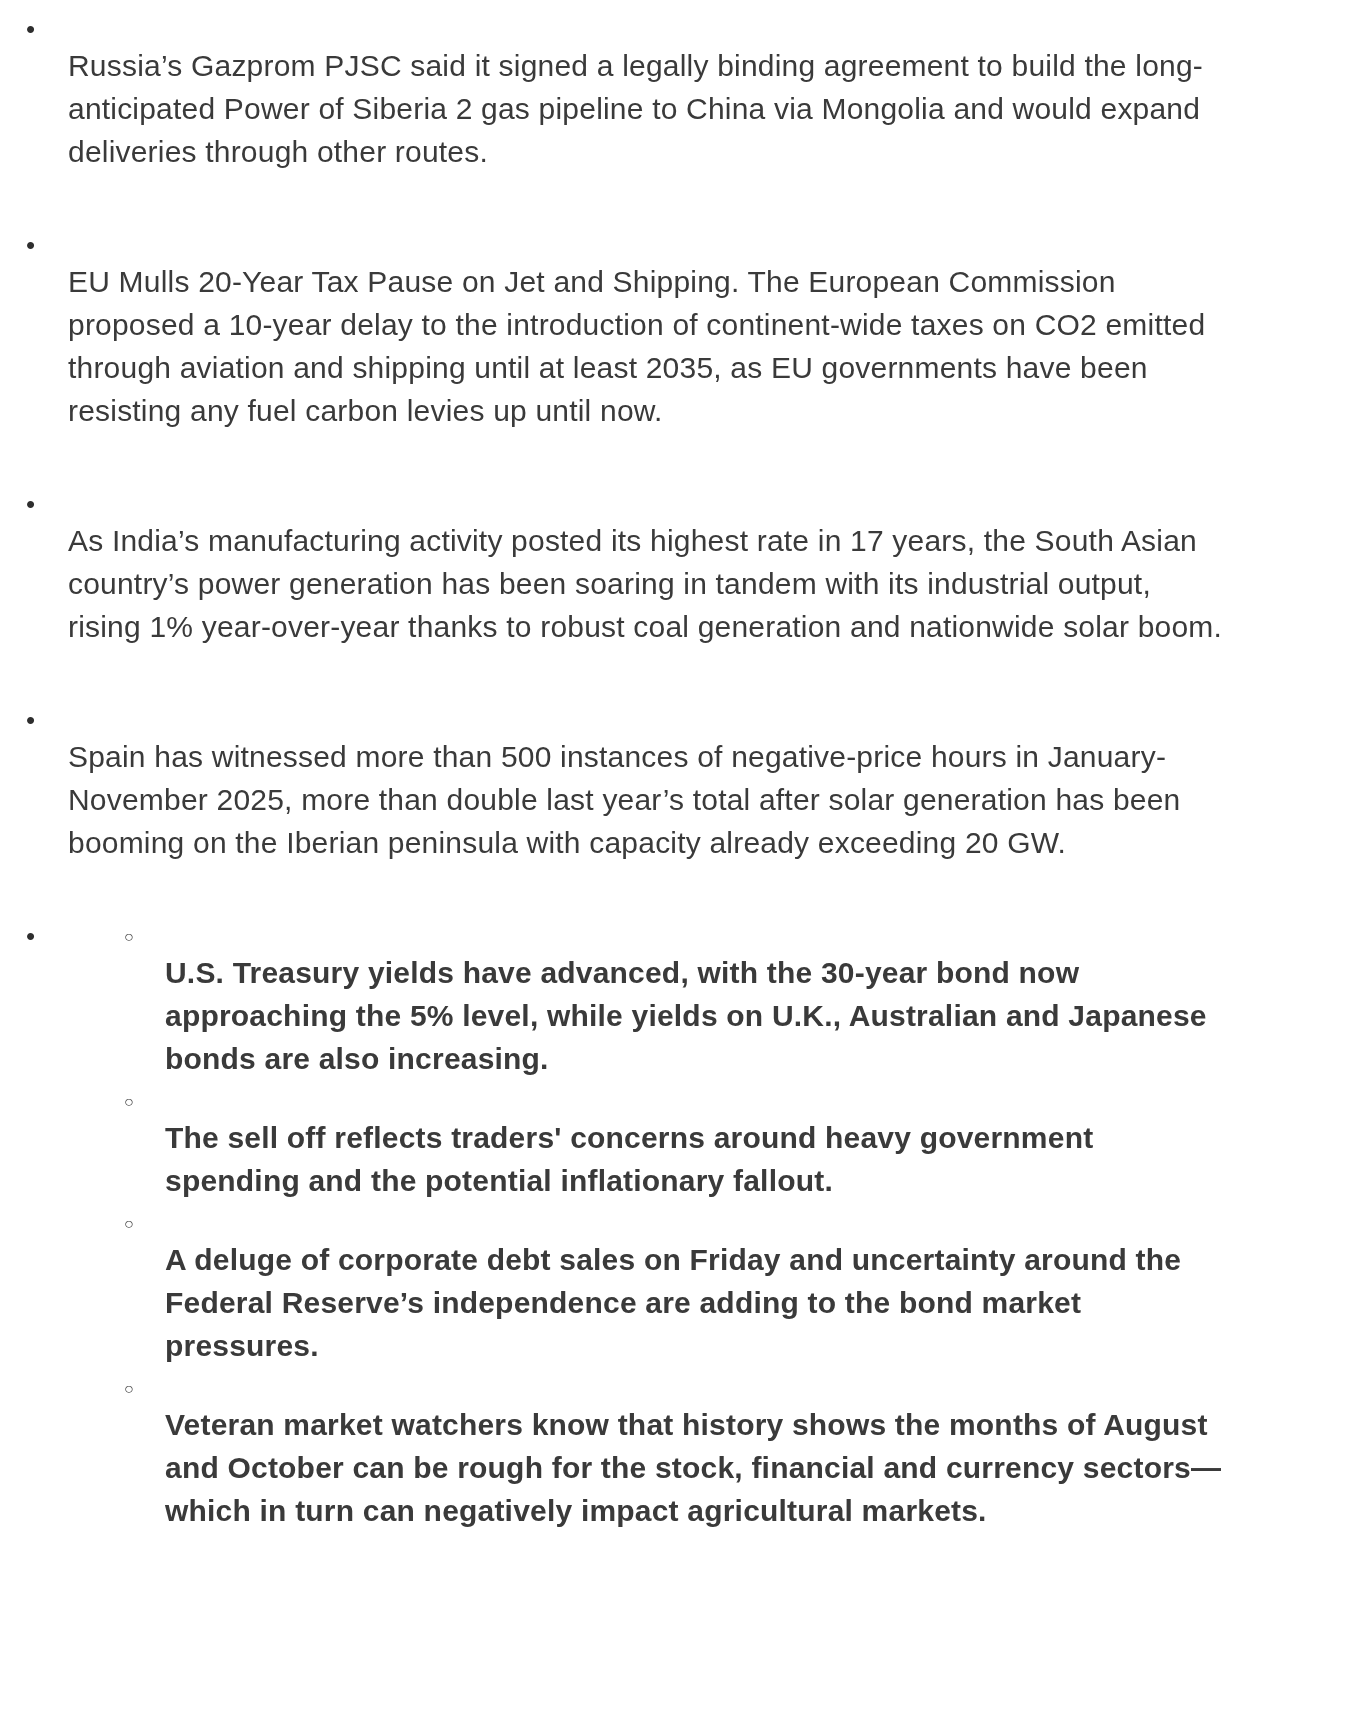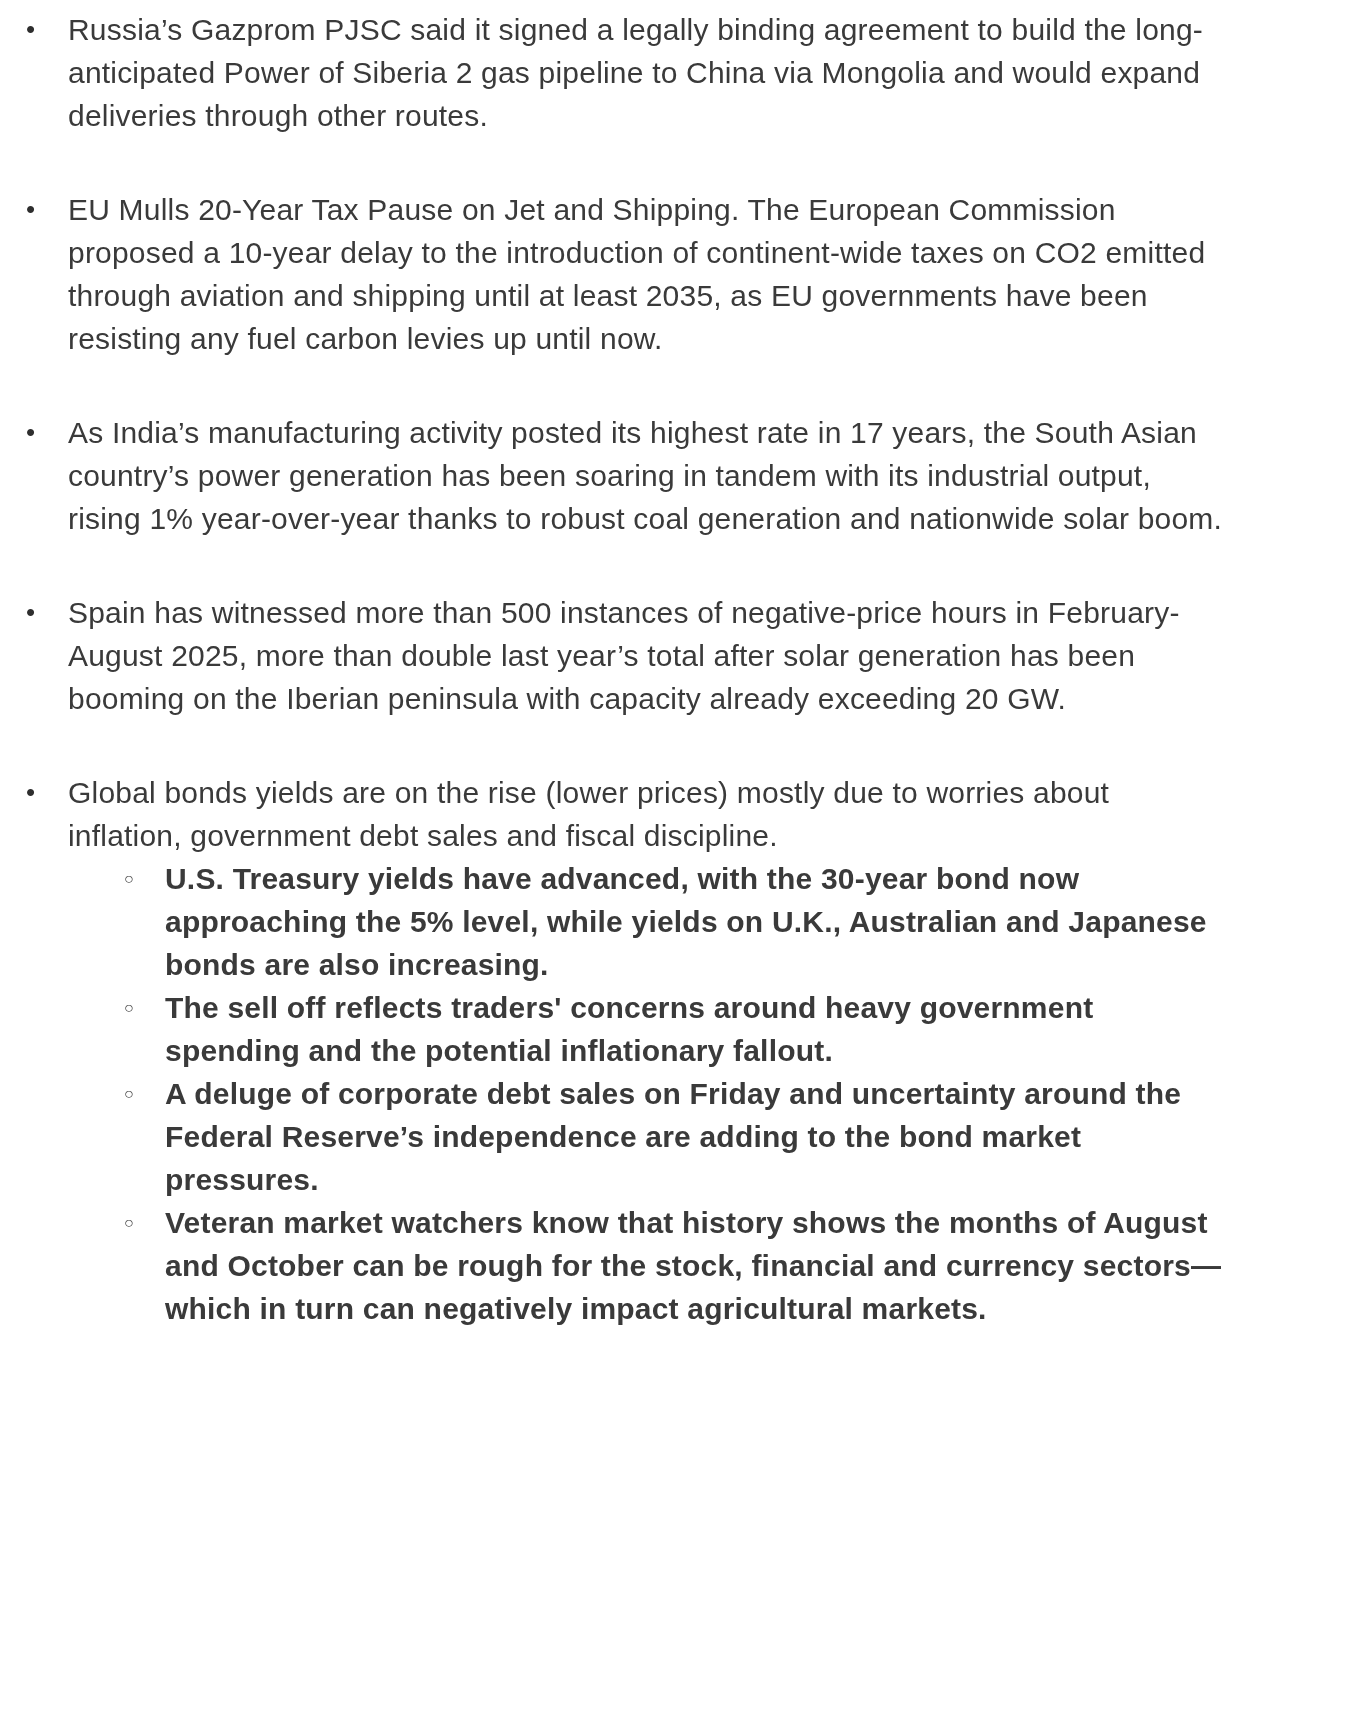--- a/index.html
+++ b/index.html
@@ -37,20 +37,21 @@
     color: #2e2e2e;
     user-select: none;
   }
 
   .bullet-body {
     flex: 1 1 auto;
   }
 
   .btext {
     color: #3a3a3a;
+    margin-top: 36px;
   }
 
   .sub-item {
     display: flex;
     align-items: flex-start;
     padding-left: 52px;
   }
 
   .marker-l2 {
     flex: 0 0 45px;
@@ -89,28 +90,27 @@
   <div class="bullet-item">
     <span class="marker-l1">•</span>
     <div class="bullet-body">
       <p class="btext">As India’s manufacturing activity posted its highest rate in 17 years, the South Asian country’s power generation has been soaring in tandem with its industrial output, rising 1% year-over-year thanks to robust coal generation and nationwide solar boom.</p>
     </div>
   </div>
 
   <div class="bullet-item">
     <span class="marker-l1">•</span>
     <div class="bullet-body">
-      <p class="btext">Spain has witnessed more than 500 instances of negative-price hours in February-August 2025, more than double last year’s total after solar generation has been booming on the Iberian peninsula with capacity already exceeding 20 GW.</p>
+      <p class="btext">Spain has witnessed more than 500 instances of negative-price hours in January-November 2025, more than double last year’s total after solar generation has been booming on the Iberian peninsula with capacity already exceeding 20 GW.</p>
     </div>
   </div>
 
   <div class="bullet-item">
     <span class="marker-l1">•</span>
     <div class="bullet-body">
-      <p class="btext">Global bonds yields are on the rise (lower prices) mostly due to worries about inflation, government debt sales and fiscal discipline.</p>
 
       <div class="sub-item">
         <span class="marker-l2">○</span>
         <p class="btext">U.S. Treasury yields have advanced, with the 30-year bond now approaching the 5% level, while yields on U.K., Australian and Japanese bonds are also increasing.</p>
       </div>
 
       <div class="sub-item">
         <span class="marker-l2">○</span>
         <p class="btext">The sell off reflects traders' concerns around heavy government spending and the potential inflationary fallout.</p>
       </div>

